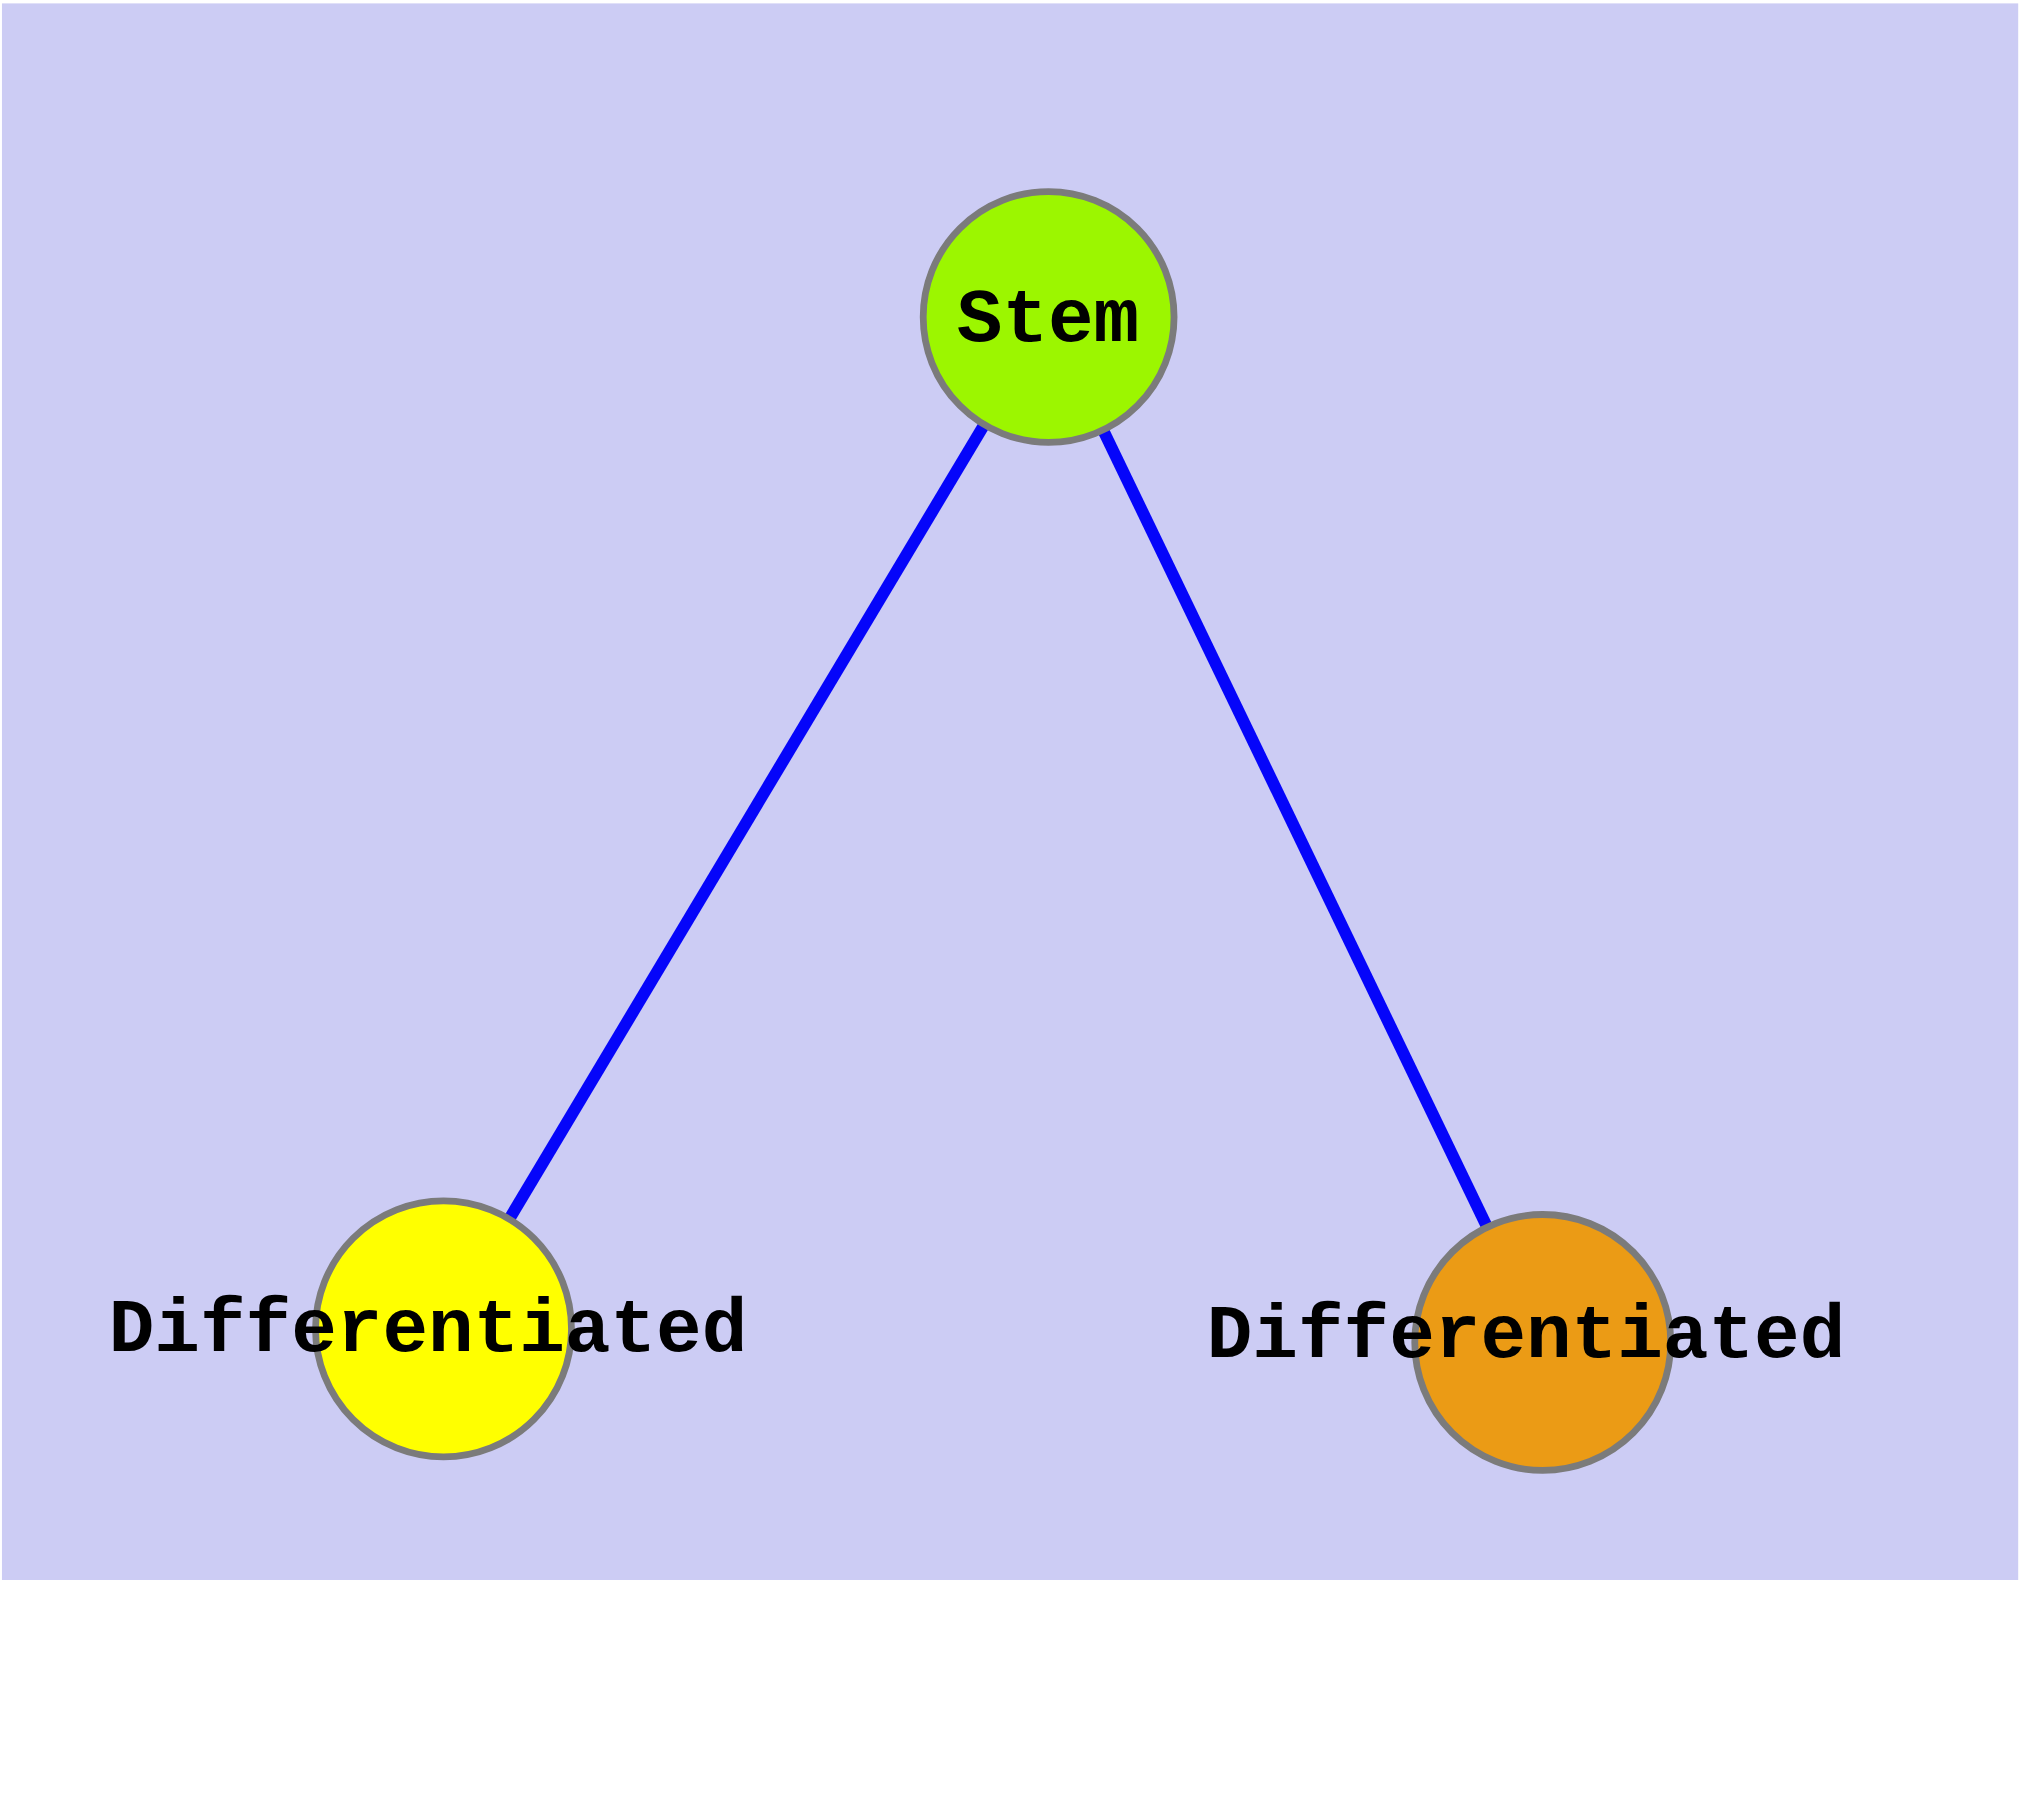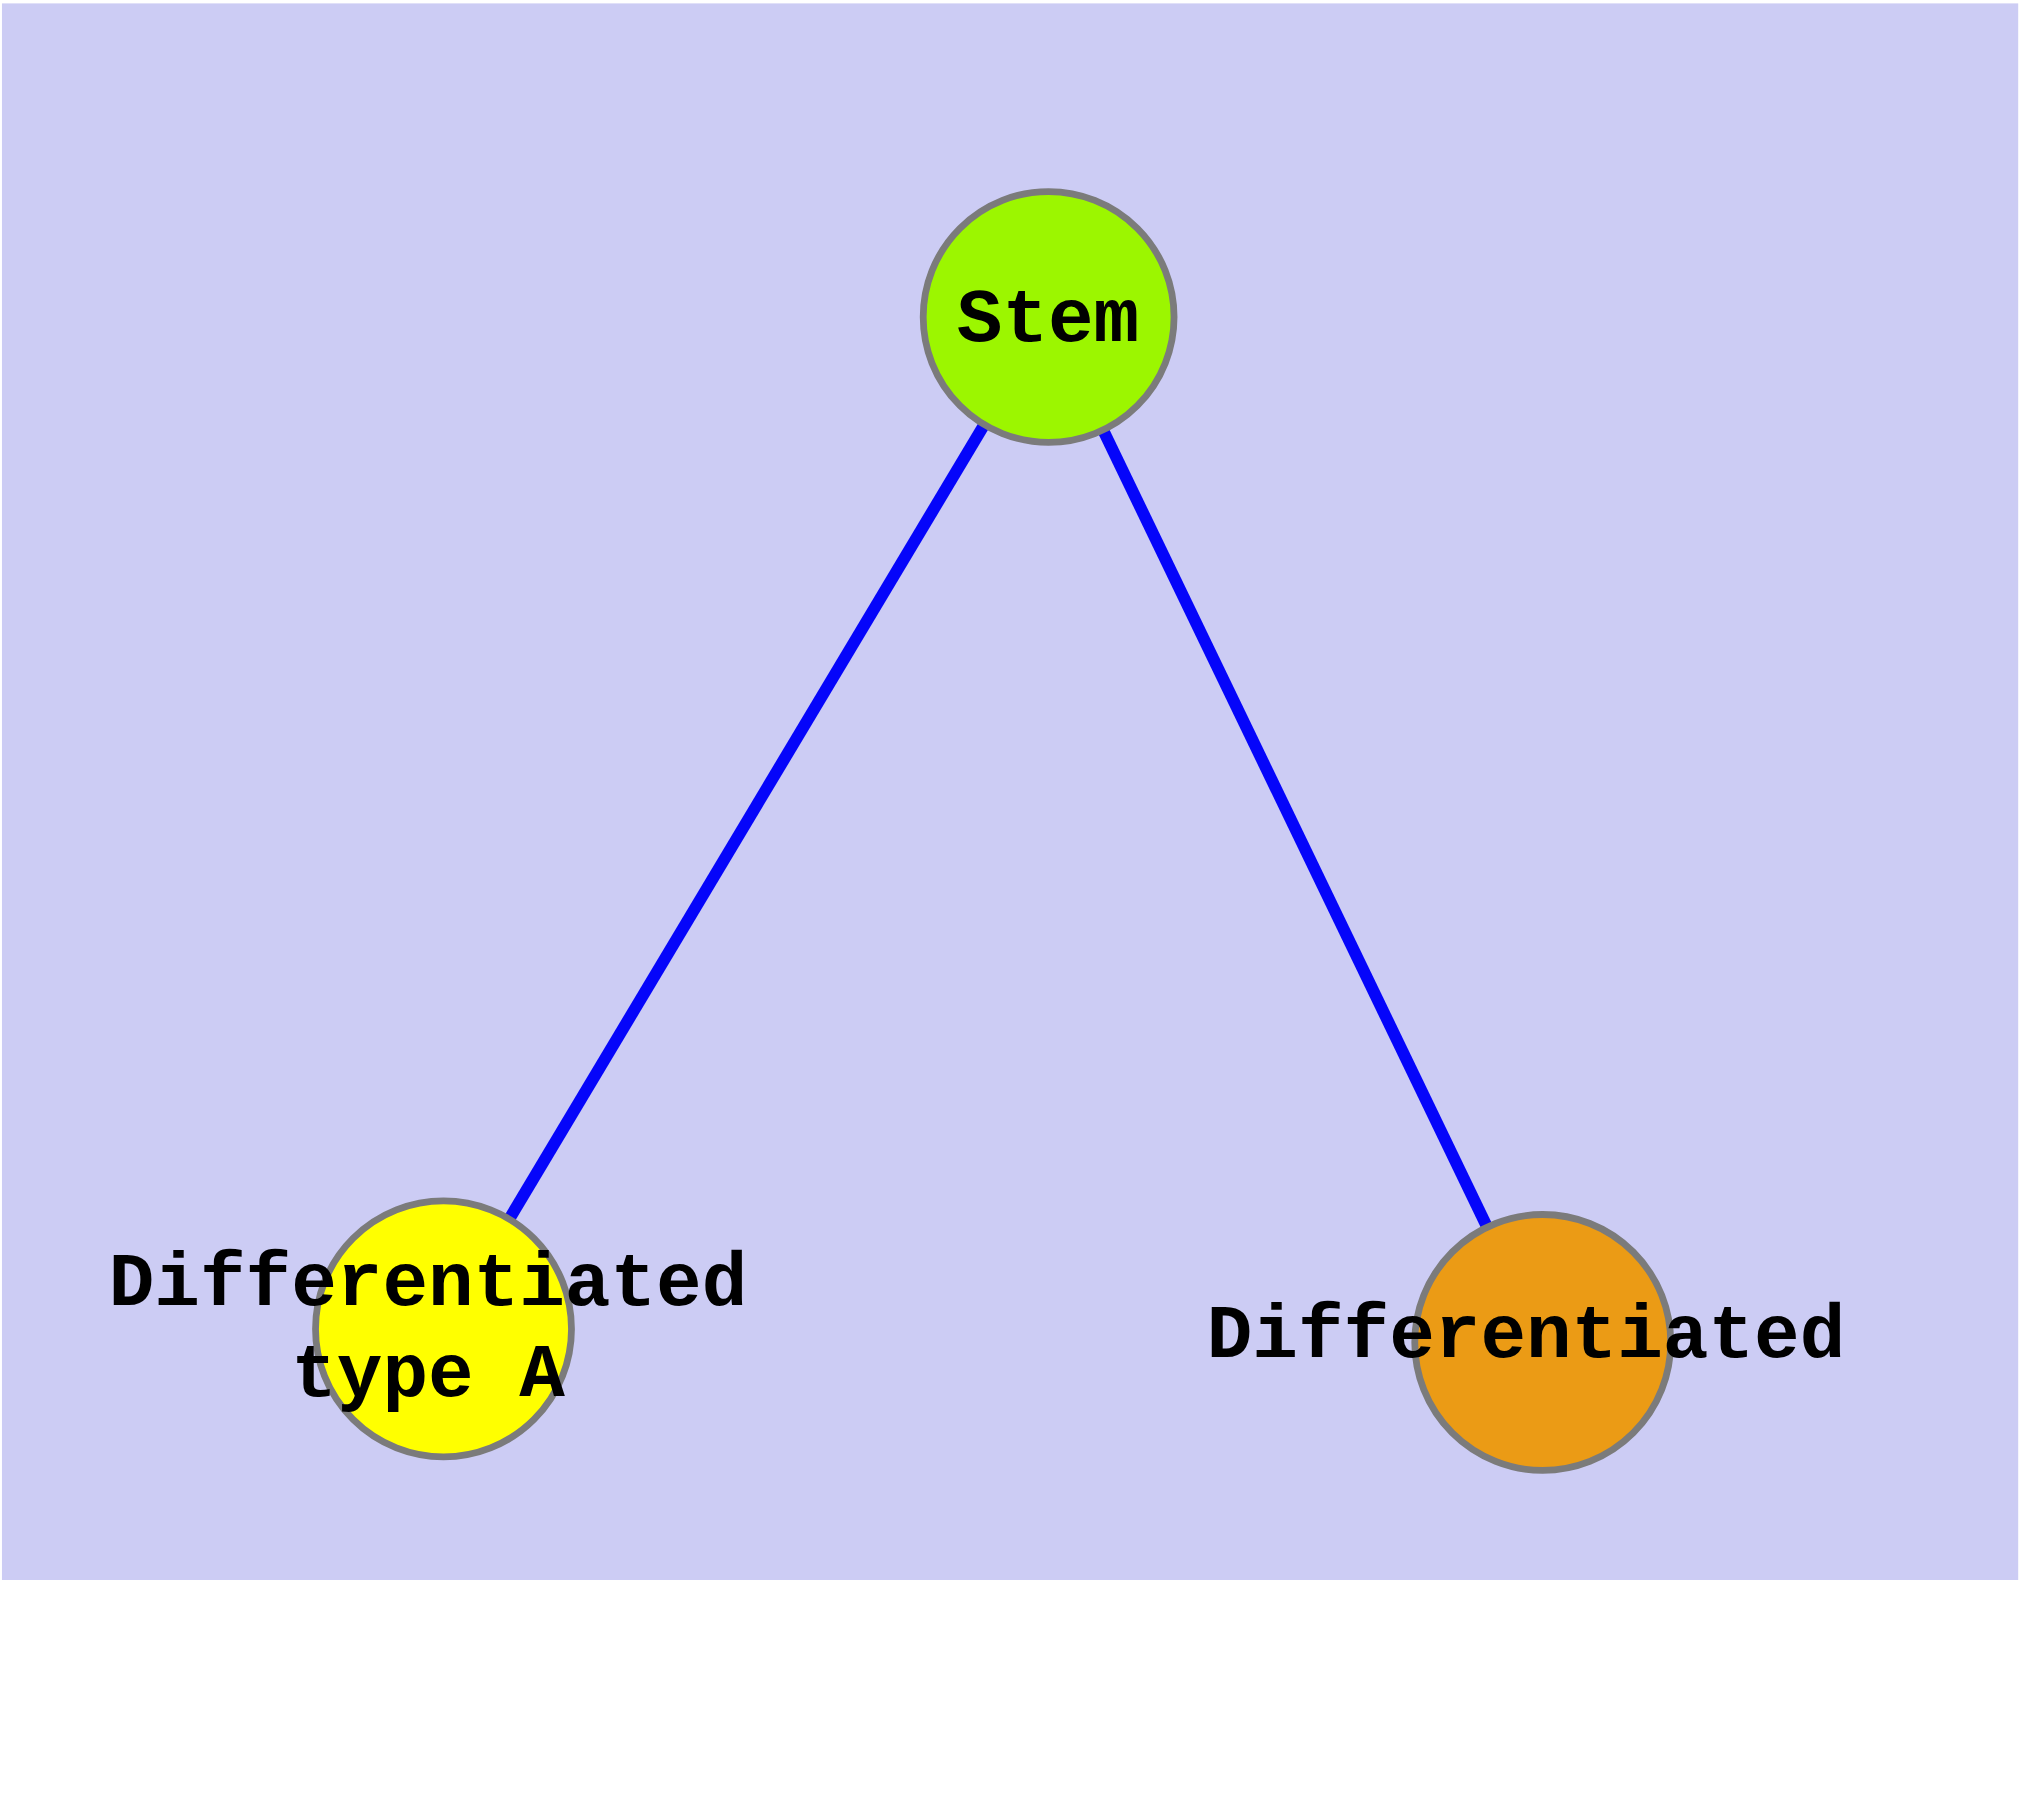--- a/index.html
+++ b/index.html
@@ -53,21 +53,20 @@
 
     <circle cx="523" cy="1568" r="151" stroke-width="8" fill="#FFFF00" stroke="#7B7B7B"></circle>
 
     <circle cx="1820" cy="1584" r="151" stroke-width="8" fill="#EB9B15" stroke="#7B7B7B"></circle>
   </svg>
 
   <div class="node-label label-stem">Stem</div>
 
   <div class="node-label label-a">
     <span class="label-line">Differentiated</span>
-    <span class="label-line">type A</span>
   </div>
 
   <div class="node-label label-b">
     <span class="label-line">Differentiated</span>
   </div>
 
 </div>
 
 
 </body></html>

